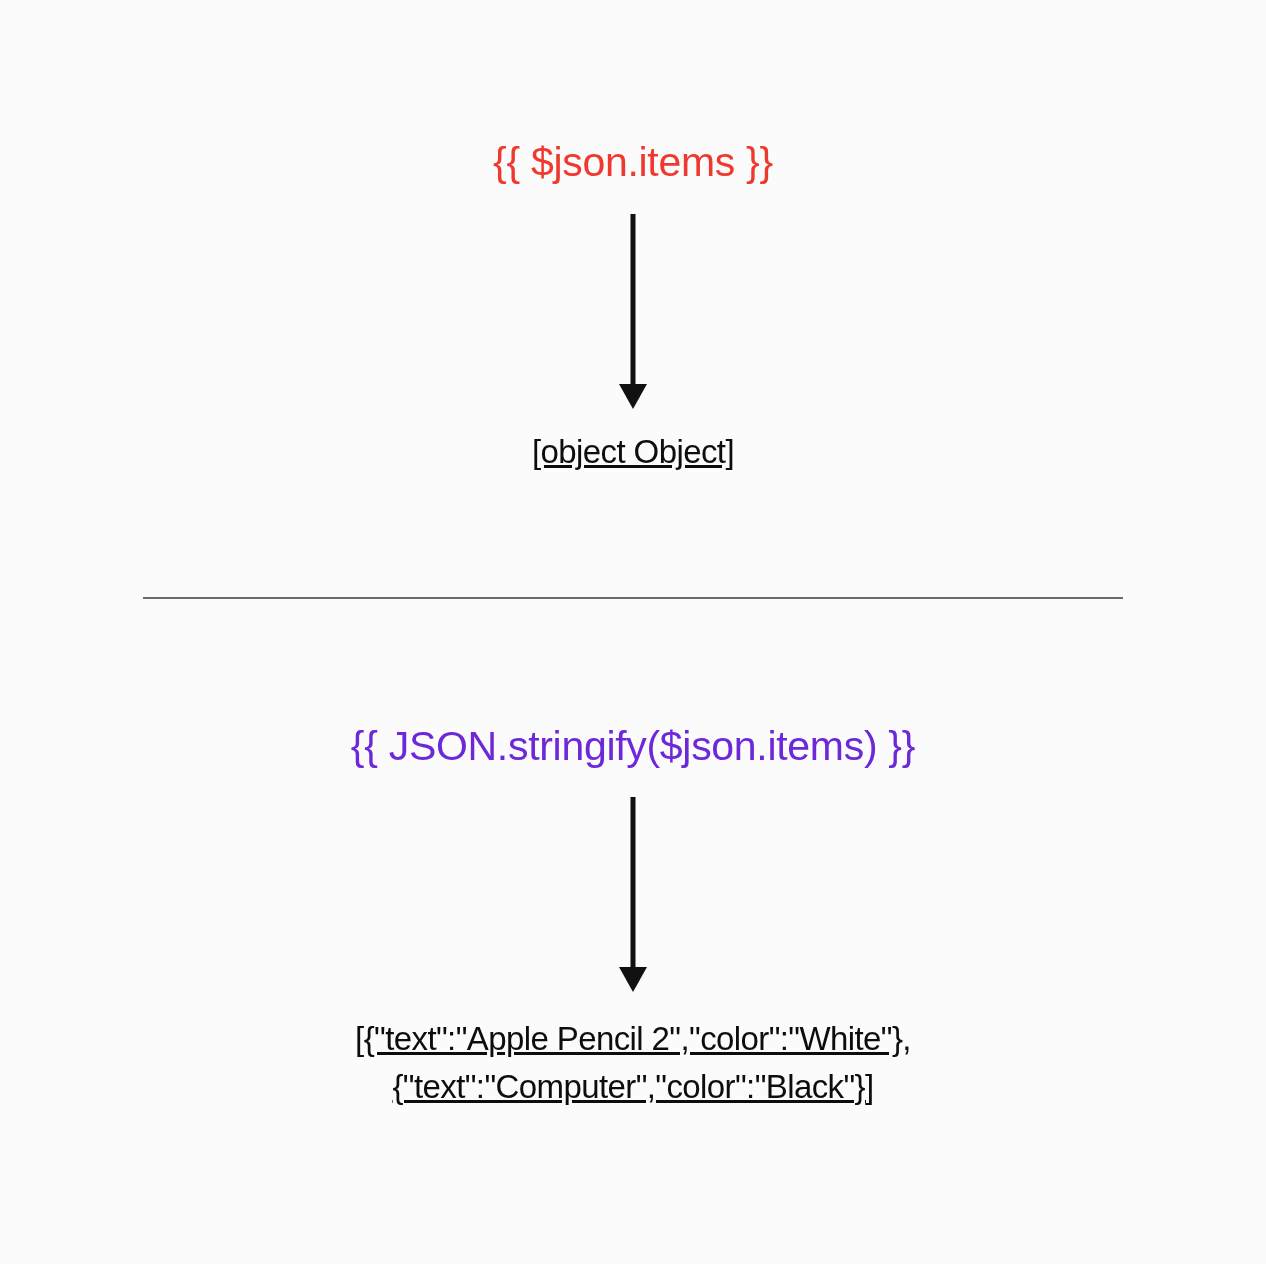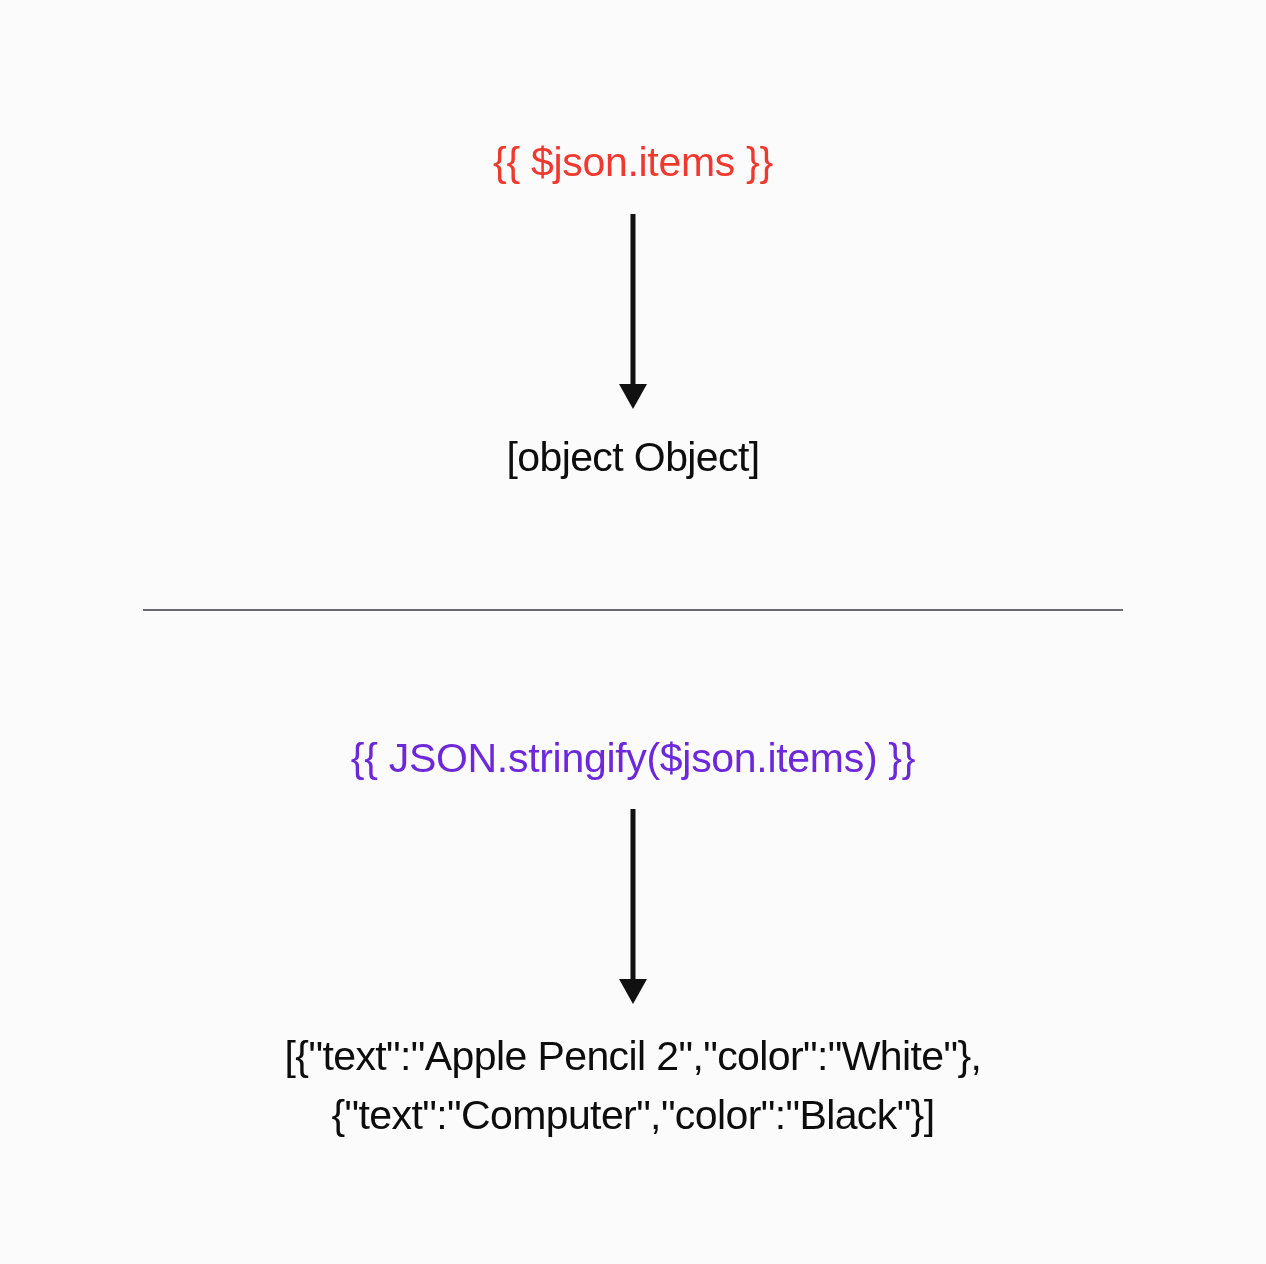--- a/index.html
+++ b/index.html
@@ -46,26 +46,27 @@
 
   .arrow-wrap {
     width: 40px;
     display: flex;
     justify-content: center;
   }
   .arrow-svg { display: block; }
 
   .result {
     color: #0d0d0d;
-    font-size: 41px;
+    font-size: 33px;
     font-weight: 400;
     letter-spacing: -0.6px;
     line-height: 1.45;
     text-align: center;
     white-space: pre-line;
+    text-decoration: underline;
   }
 
   
   #section-top { padding-top: 140px; }
   #section-top .arrow-wrap { margin-top: 29px; }
   #section-top .result { margin-top: 18px; }
 
   
   .divider-row {
     width: 100%;

